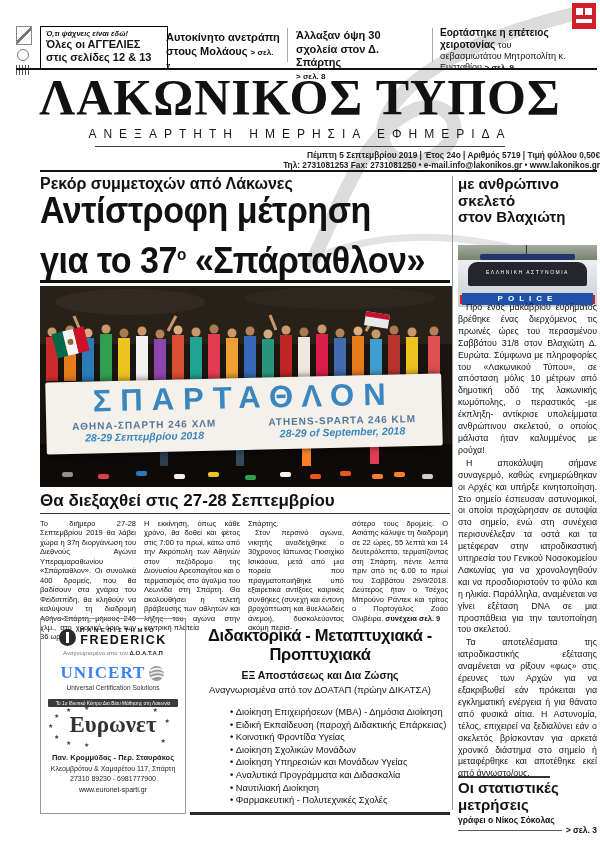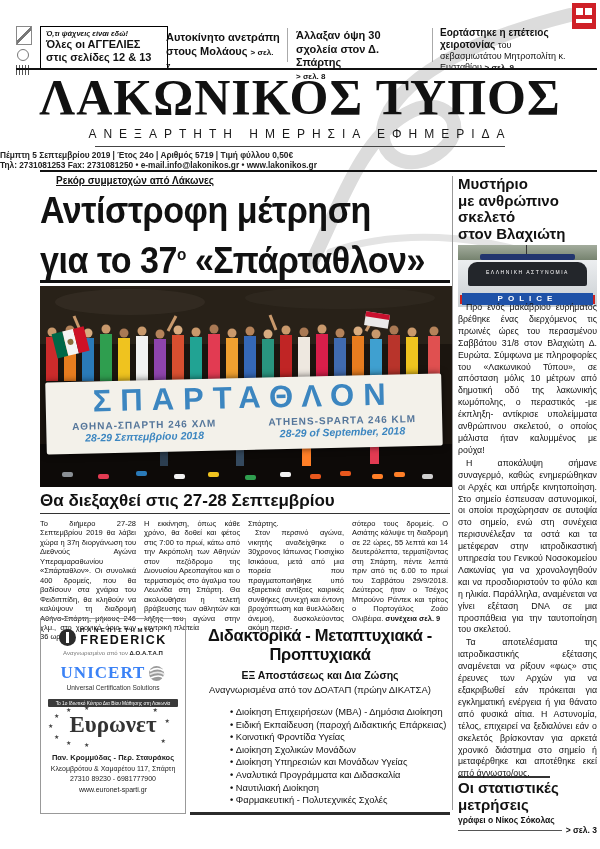--- a/index.html
+++ b/index.html
@@ -26,25 +26,25 @@
   .vdiv{width:1px;background:#aaa;top:28px;height:34px;z-index:2;}
   .badge{left:572px;top:3px;width:24px;height:26px;background:#cf2027;z-index:2;}
   .badge i{position:absolute;background:#fff;}
   
   .rule{background:#111;z-index:2;}
   #rule-top{left:16px;top:68px;width:581px;height:2px;}
   .mast-title{left:0;top:70px;width:600px;text-align:center;z-index:2;
      font-family:"Liberation Serif",serif;font-weight:bold;font-size:50px;line-height:54px;letter-spacing:1px;}
   .mast-sub{left:0;top:127px;width:600px;text-align:center;font-size:12px;letter-spacing:7px;color:#1a1a1a;z-index:2;}
   #rule-thin{left:95px;top:146px;width:410px;height:1px;background:#444;z-index:2;}
-  .dateline{left:0;width:600px;text-align:left;font-size:8.3px;font-weight:bold;color:#222;z-index:2;}
+  .dateline{left:0;width:600px;text-align:right;font-size:8.3px;font-weight:bold;color:#222;z-index:2;}
   #dl1{top:150px;} #dl2{top:160px;}
   #rule-main{left:40px;top:170px;width:557px;height:2px;}
   
-  .kicker{left:56px;top:175px;font-size:10px;font-weight:bold;z-index:2;text-decoration:underline;}
+  .kicker{left:40px;top:175px;font-size:16px;font-weight:bold;z-index:2;}
   .headline{left:40px;top:189px;width:450px;font-weight:bold;font-size:37px;line-height:44px;
      letter-spacing:-0.5px;transform:scaleX(0.92);transform-origin:left top;white-space:nowrap;z-index:2;}
   .headline sup{font-size:45%;}
   #rule-head{left:40px;top:280px;width:410px;height:3px;}
   .photo{left:40px;top:286px;width:412px;height:201px;overflow:hidden;z-index:2;background:#171310;}
   .photo-banner{position:absolute;left:6px;top:92px;width:396px;height:72px;background:#f3f1ea;
      transform:rotate(-1.3deg);box-shadow:0 0 7px rgba(0,0,0,.65);border-radius:2px;}
   .banner-title{text-align:center;font-size:31px;font-weight:bold;color:#3c86c0;letter-spacing:9px;line-height:36px;margin-top:2px;}
   .banner-caps{display:flex;justify-content:space-around;margin-top:1px;}
   .bcap{text-align:center;}
@@ -278,21 +278,20 @@
   <p>Σπάρτης.</p>
   <p>Στον περσινό αγώνα, νικητής αναδείχθηκε ο 30χρονος Ιάπωνας Γιοσιχίκο Ισικάουα, μετά από μια πορεία που πραγματοποιήθηκε υπό εξαιρετικά αντίξοες καιρικές συνθήκες (συνεχή και έντονη βροχόπτωση και θυελλώδεις άνεμοι), δυσκολεύοντας ακόμη περισ-</p>
 </div>
 <div class="abs bodycol" id="c4">
     <p><span>σότερο τους δρομείς. Ο Ασιάτης κάλυψε τη διαδρομή σε 22 ώρες, 55 λεπτά και 14 δευτερόλεπτα, τερματίζοντας στη Σπάρτη, πέντε λεπτά πριν από τις 6.00 το πρωί του Σαββάτου 29/9/2018. Δεύτερος ήταν ο Τσέχος Μπρούνο Ράντεκ και τρίτος ο Πορτογάλος Ζοάο Ολιβέιρα. </span><span class="cont">συνέχεια σελ. 9</span></p>
   </div>
 
 <div class="abs" id="vdiv-main"></div>
 
 <div class="abs sb-head">
-  <span>Μυστήριο</span>
   <span>με ανθρώπινο</span>
   <span>σκελετό</span>
   <span>στον Βλαχιώτη</span>
 </div>
 
 <div class="abs police">
   <div class="pp-sky"></div>
   <div class="pp-ant"></div>
   <div class="pp-bar"></div>
   <div class="pp-body"></div>

